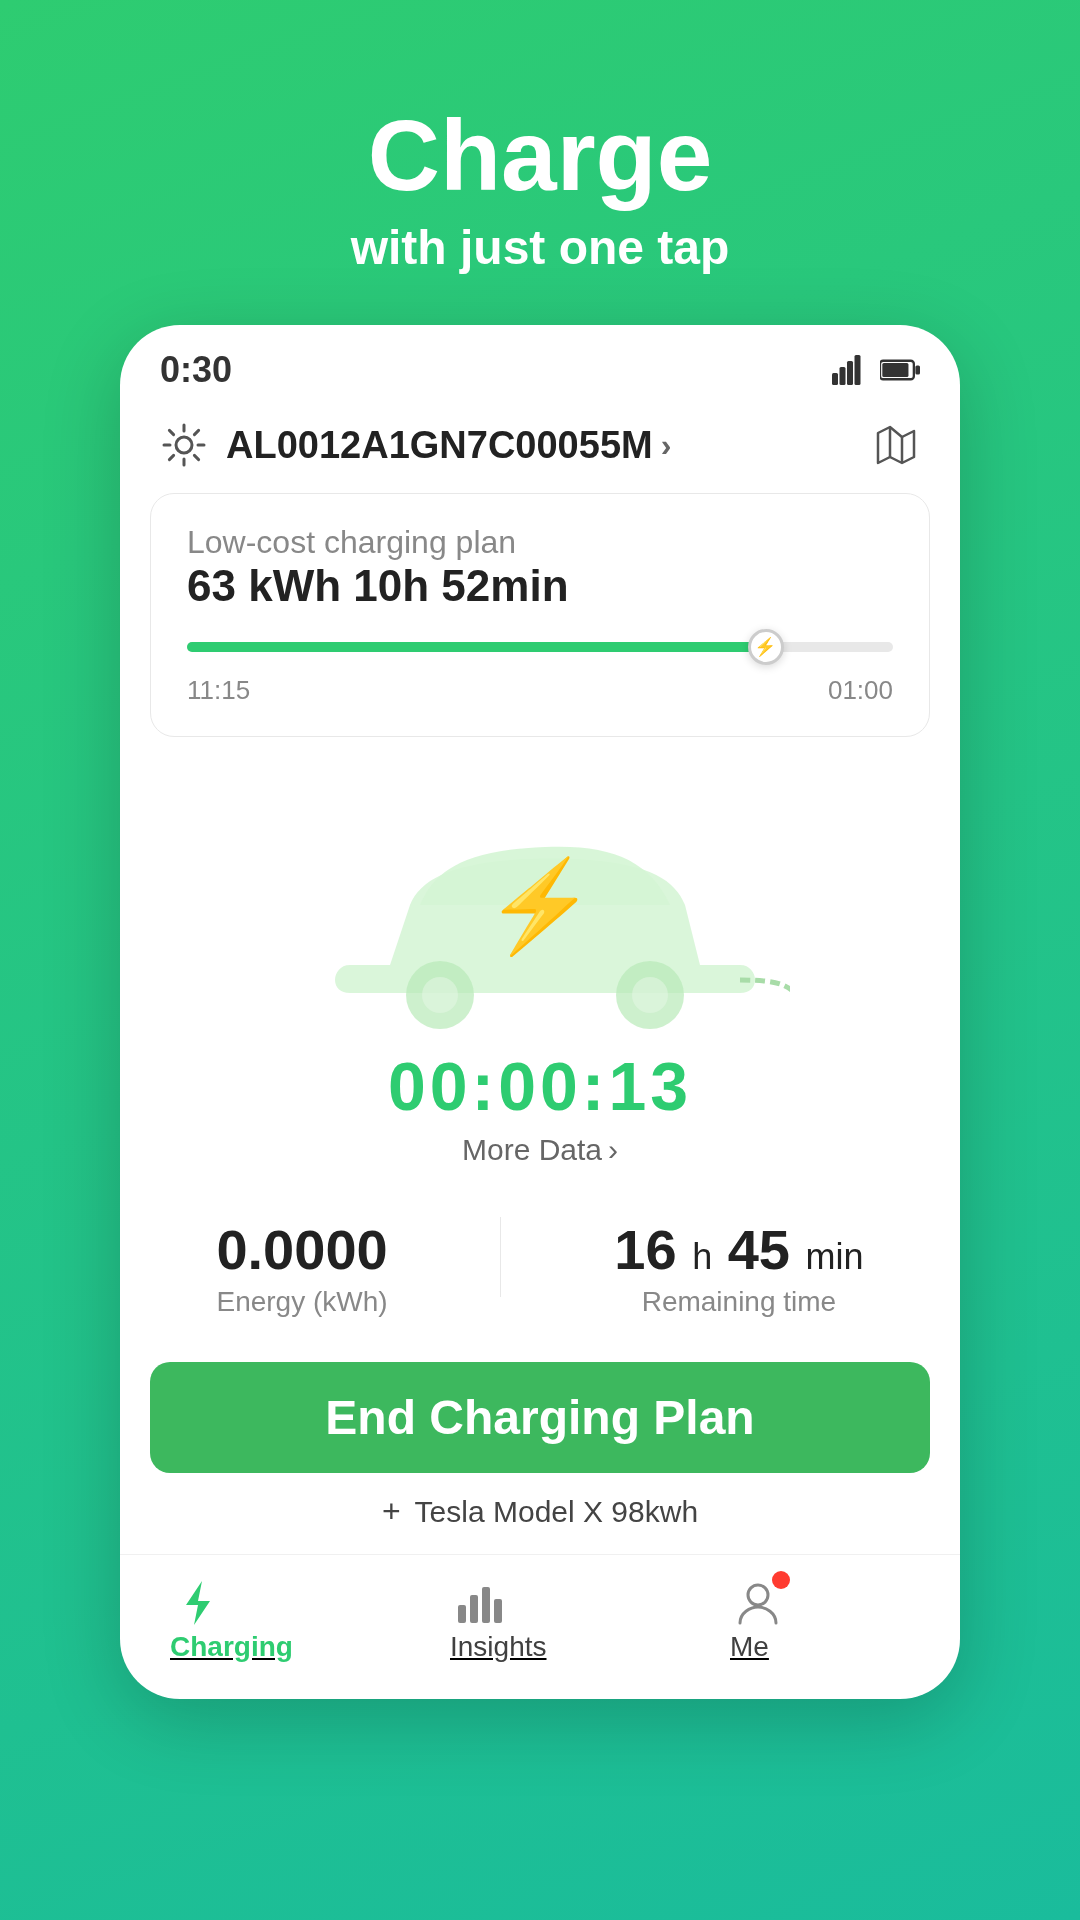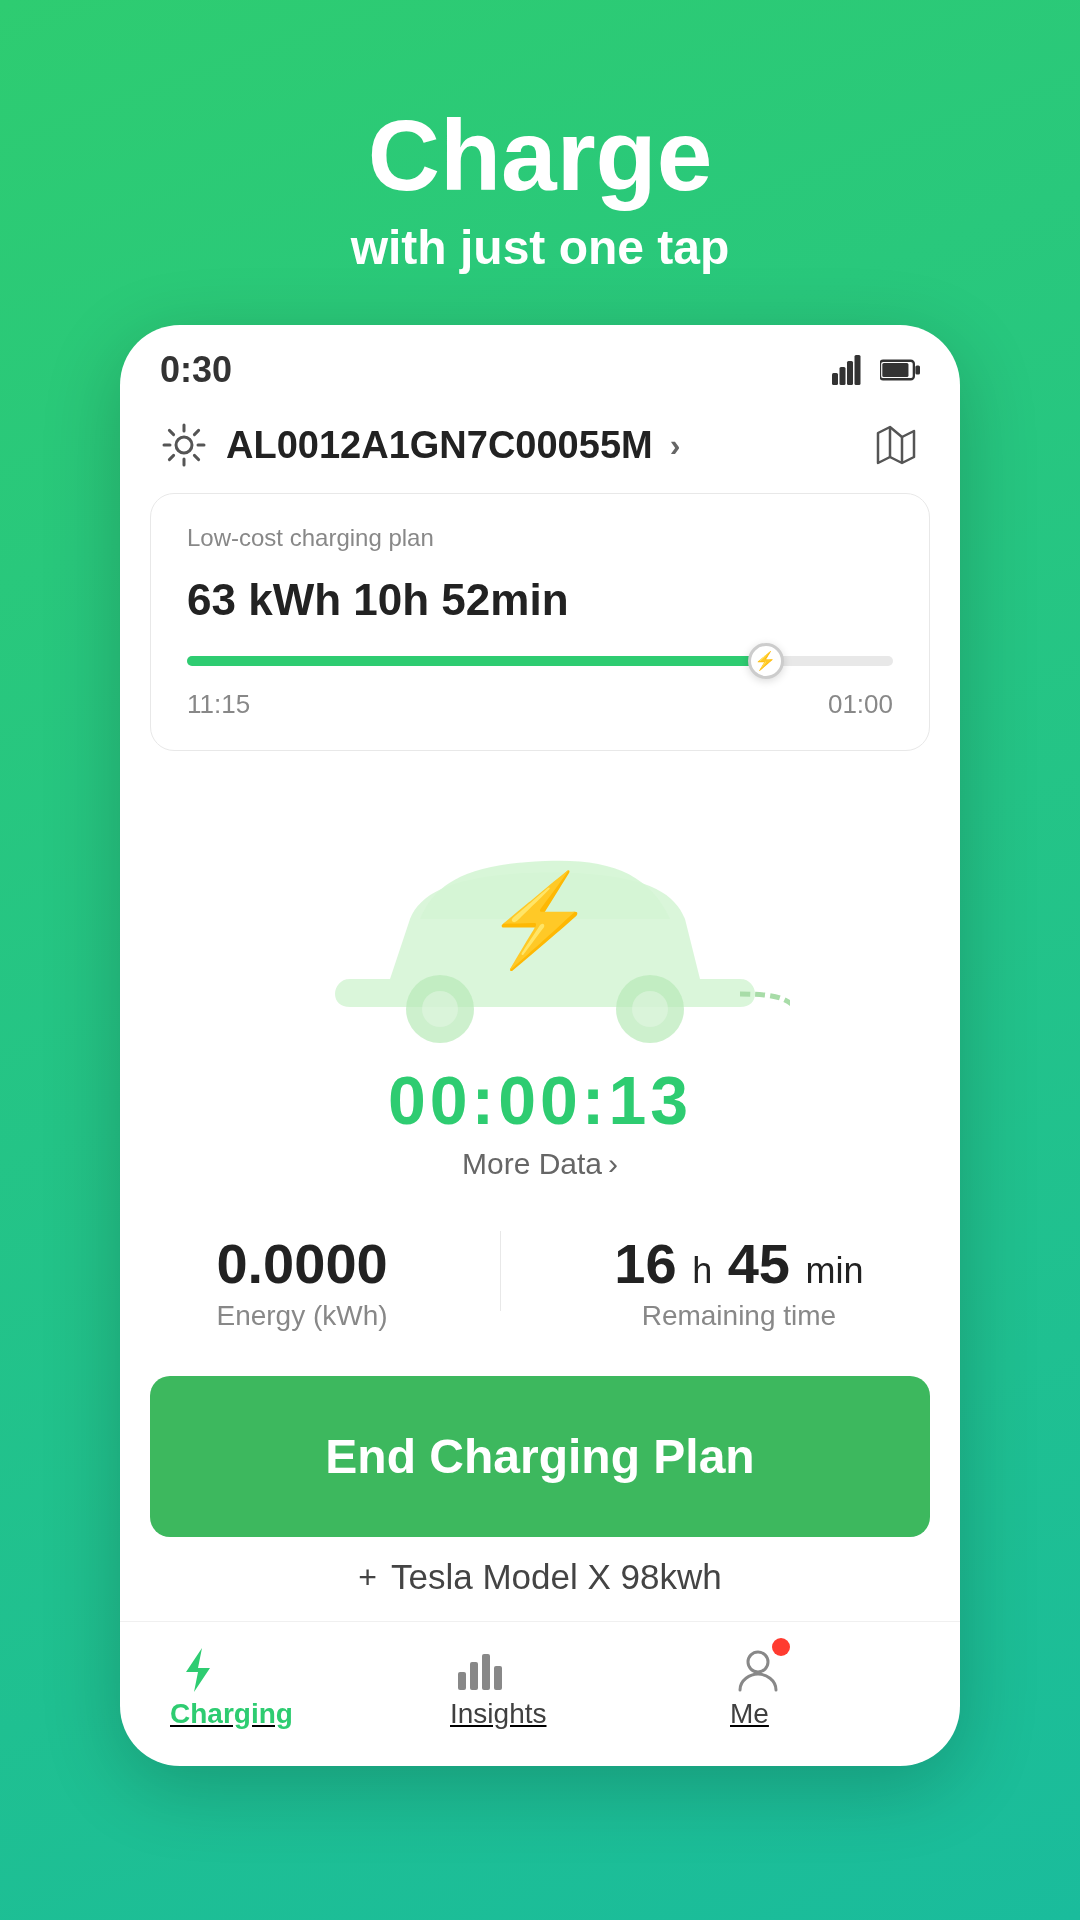--- a/index.html
+++ b/index.html
@@ -103,21 +103,21 @@
       width: 48px;
       height: 48px;
     }
 
     .device-name {
       font-size: 38px;
       font-weight: 700;
       color: #222;
       display: flex;
       align-items: center;
-      gap: 17px;
+      gap: 8px;
     }
 
     .chevron-right {
       color: #666;
       font-size: 32px;
     }
 
     .map-icon {
       width: 48px;
       height: 48px;
@@ -125,23 +125,23 @@
 
     .charging-plan-card {
       margin: 0 30px 20px;
       background: white;
       border: 1.5px solid #e8e8e8;
       border-radius: 24px;
       padding: 30px 36px;
     }
 
     .plan-label {
-      font-size: 24px;
+      font-size: 32px;
       color: #888;
-      margin-bottom: 23px;
+      margin-bottom: 0;
     }
 
     .plan-value {
       font-size: 44px;
       font-weight: 700;
       color: #222;
       margin-bottom: 24px;
     }
 
     .plan-value .unit {
@@ -286,41 +286,41 @@
     }
 
     .end-charging-btn {
       margin: 0 30px 20px;
       background: #3db85e;
       color: white;
       font-size: 48px;
       font-weight: 700;
       border: none;
       border-radius: 20px;
-      padding: 53px 0;
+      padding: 28px 0;
       width: calc(100% - 60px);
       cursor: pointer;
       text-align: center;
     }
 
     .add-vehicle-row {
       display: flex;
       align-items: center;
       justify-content: center;
       gap: 14px;
       padding: 0 0 24px;
     }
 
     .add-icon {
       font-size: 32px;
       color: #444;
     }
 
     .vehicle-text {
-      font-size: 35px;
+      font-size: 30px;
       color: #444;
     }
 
     .bottom-nav {
       display: flex;
       justify-content: space-around;
       align-items: center;
       padding: 20px 0 36px;
       border-top: 1.5px solid #f0f0f0;
     }

